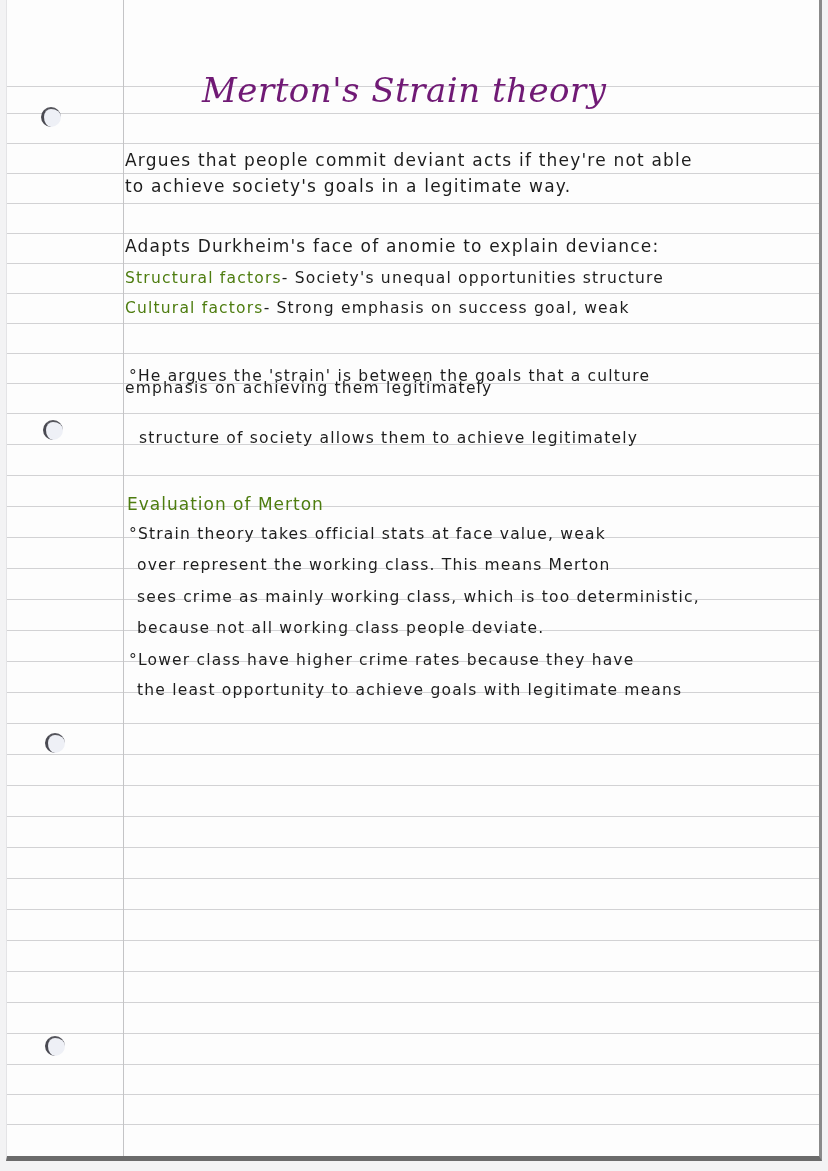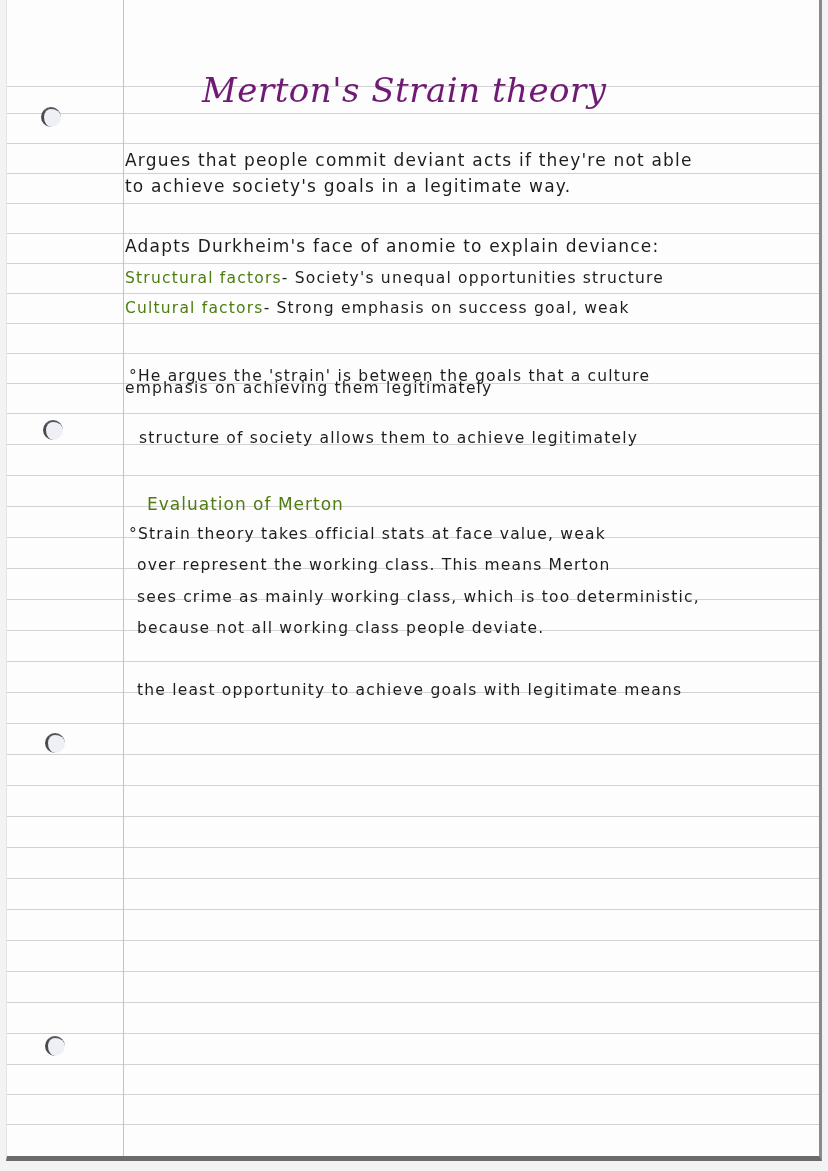--- a/index.html
+++ b/index.html
@@ -34,21 +34,21 @@
     font-family: "DejaVu Serif", serif; font-style: italic;
     font-size: 34px; color: #701a75; letter-spacing: 0.5px;
   }
   .line {
     position: absolute; white-space: nowrap;
     font-family: "DejaVu Sans", sans-serif;
     font-size: 15.5px; color: #1d1d1d; letter-spacing: 1.2px;
     line-height: 20px;
   }
   .pink { color: #4d7c0f; }
-  .heading2 { font-size: 17px; letter-spacing: 1px; margin-left: 20px; }
+  .heading2 { font-size: 17px; letter-spacing: 1px; }
   .big { font-size: 17px; }
 </style>
 </head>
 <body>
 
 <div class="paper">
 
   <div class="rule" style="top:86px"></div>
   <div class="rule" style="top:113px"></div>
   <div class="rule" style="top:143px"></div>
@@ -112,14 +112,15 @@
   <div class="line" style="left:122px; top:366px;">°He argues the 'strain' is between the goals that a culture</div>
   <div class="line" style="left:132px; top:428px;">structure of society allows them to achieve legitimately</div>
 
   <div class="line heading2 pink" style="left:120px; top:494px;">Evaluation of Merton</div>
 
   <div class="line" style="left:122px; top:524px;">°Strain theory takes official stats at face value, weak</div>
   <div class="line" style="left:130px; top:555px;">over represent the working class. This means Merton</div>
   <div class="line" style="left:130px; top:587px;">sees crime as mainly working class, which is too deterministic,</div>
   <div class="line" style="left:130px; top:618px;">because not all working class people deviate.</div>
 
+  <div class="line" style="left:122px; top:650px;">°Lower class have higher crime rates because they have</div>
   <div class="line" style="left:130px; top:680px;">the least opportunity to achieve goals with legitimate means</div>
 </div>
 
 </body></html>

